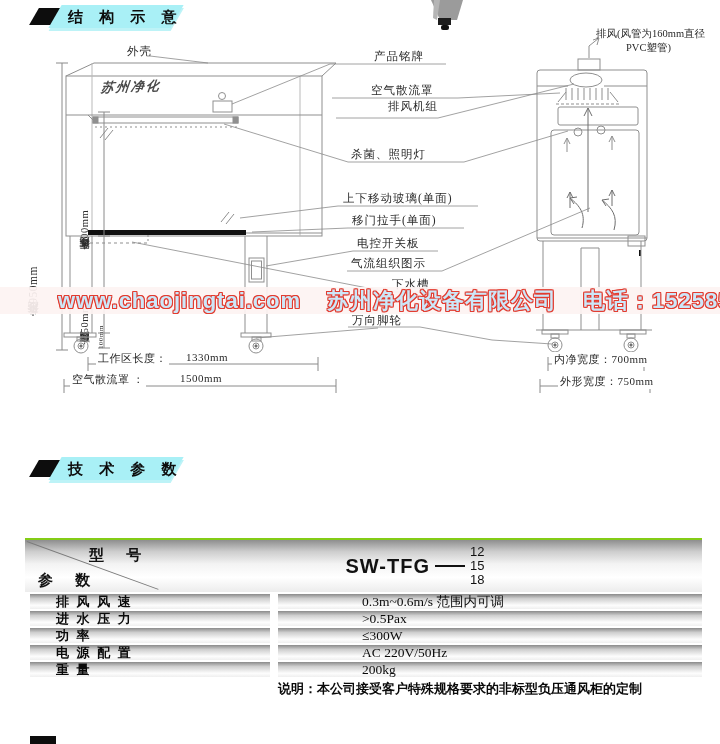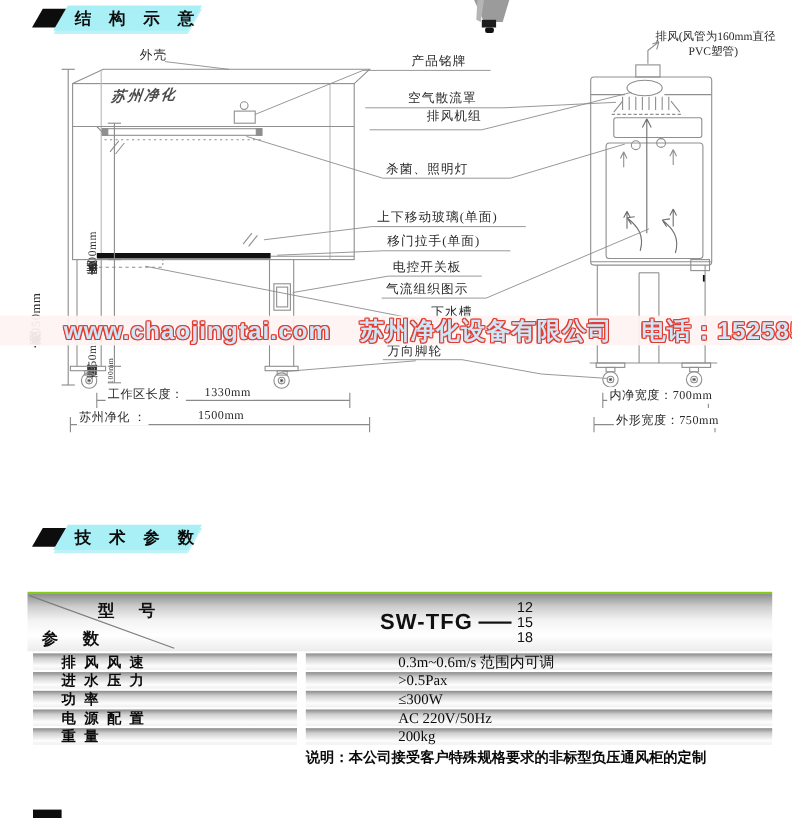--- a/index.html
+++ b/index.html
@@ -231,32 +231,32 @@
   <span class="dlabel" style="left:392px;top:278px;z-index:2;">下水槽</span>
   <span class="dlabel" style="left:352px;top:314px;z-index:2;">万向脚轮</span>
 
   <span class="vlabel" style="left:28px;top:92px;height:232px;font-size:11.5px;">外形高度：1950mm</span>
   <span class="vlabel" style="left:80px;top:108px;height:150px;">工作区高度：600mm</span>
   <span class="vlabel" style="left:80px;top:238px;height:114px;">台面高度：750mm</span>
   <span class="vlabel tiny" style="left:98px;top:329px;height:20px;">100mm</span>
 
   <span class="dimtext" style="left:96px;top:351px;z-index:2;">工作区长度：</span>
   <span class="dimtext" style="left:184px;top:351px;z-index:2;">1330mm</span>
-  <span class="dimtext" style="left:70px;top:372px;z-index:2;">苏州净化 ：</span>
+  <span class="dimtext" style="left:70px;top:372px;z-index:2;">空气散流罩 ：</span>
   <span class="dimtext" style="left:178px;top:372px;z-index:2;">1500mm</span>
   <span class="dimtext" style="left:552px;top:352px;z-index:2;">内净宽度：700mm</span>
   <span class="dimtext" style="left:558px;top:374px;z-index:2;">外形宽度：750mm</span>
 
   <div id="watermark">
     <span>www.chaojingtai.com</span>
     <span>苏州净化设备有限公司</span>
     <span>电话：15258505380</span>
   </div>
 
-  <div class="sec-header" style="top:477px;">
+  <div class="sec-header" style="top:457px;">
     <div class="sec-black"></div>
     <div class="sec-cyan"></div>
     <span class="sec-text">技 术 参 数</span>
   </div>
 
   <div id="spec-table">
     <div id="spec-header">
       <div id="spec-diagonal"></div>
       <span class="hdr-label" style="left:64px;top:6px;">型 号</span>
       <span class="hdr-label" style="left:13px;top:31px;">参 数</span>

